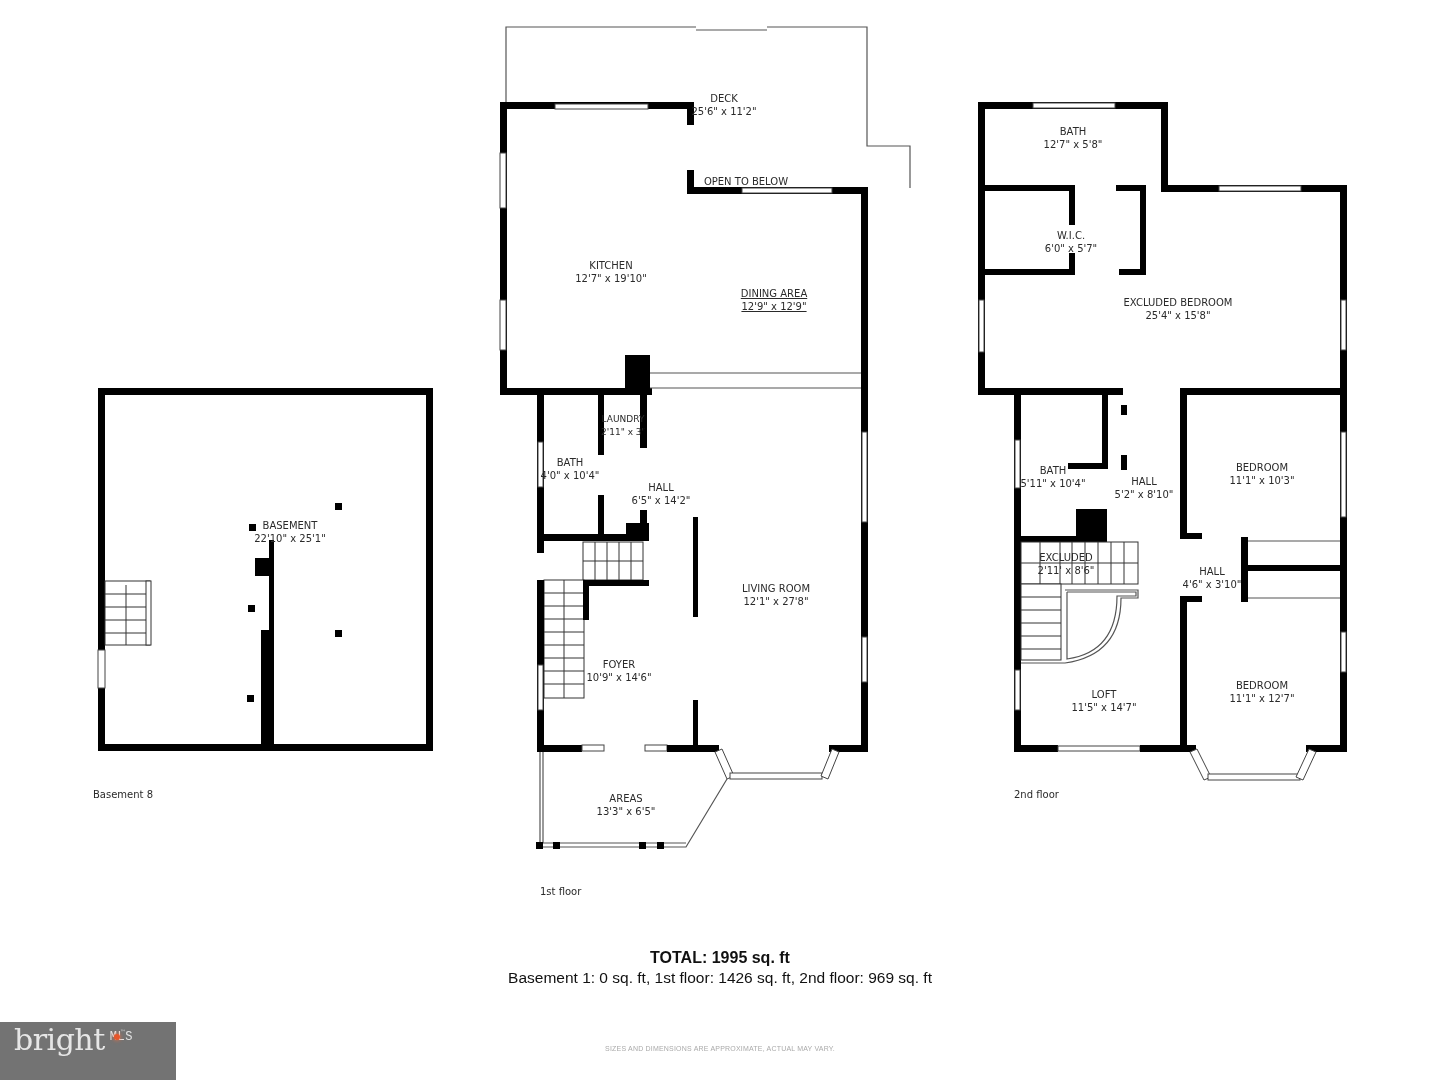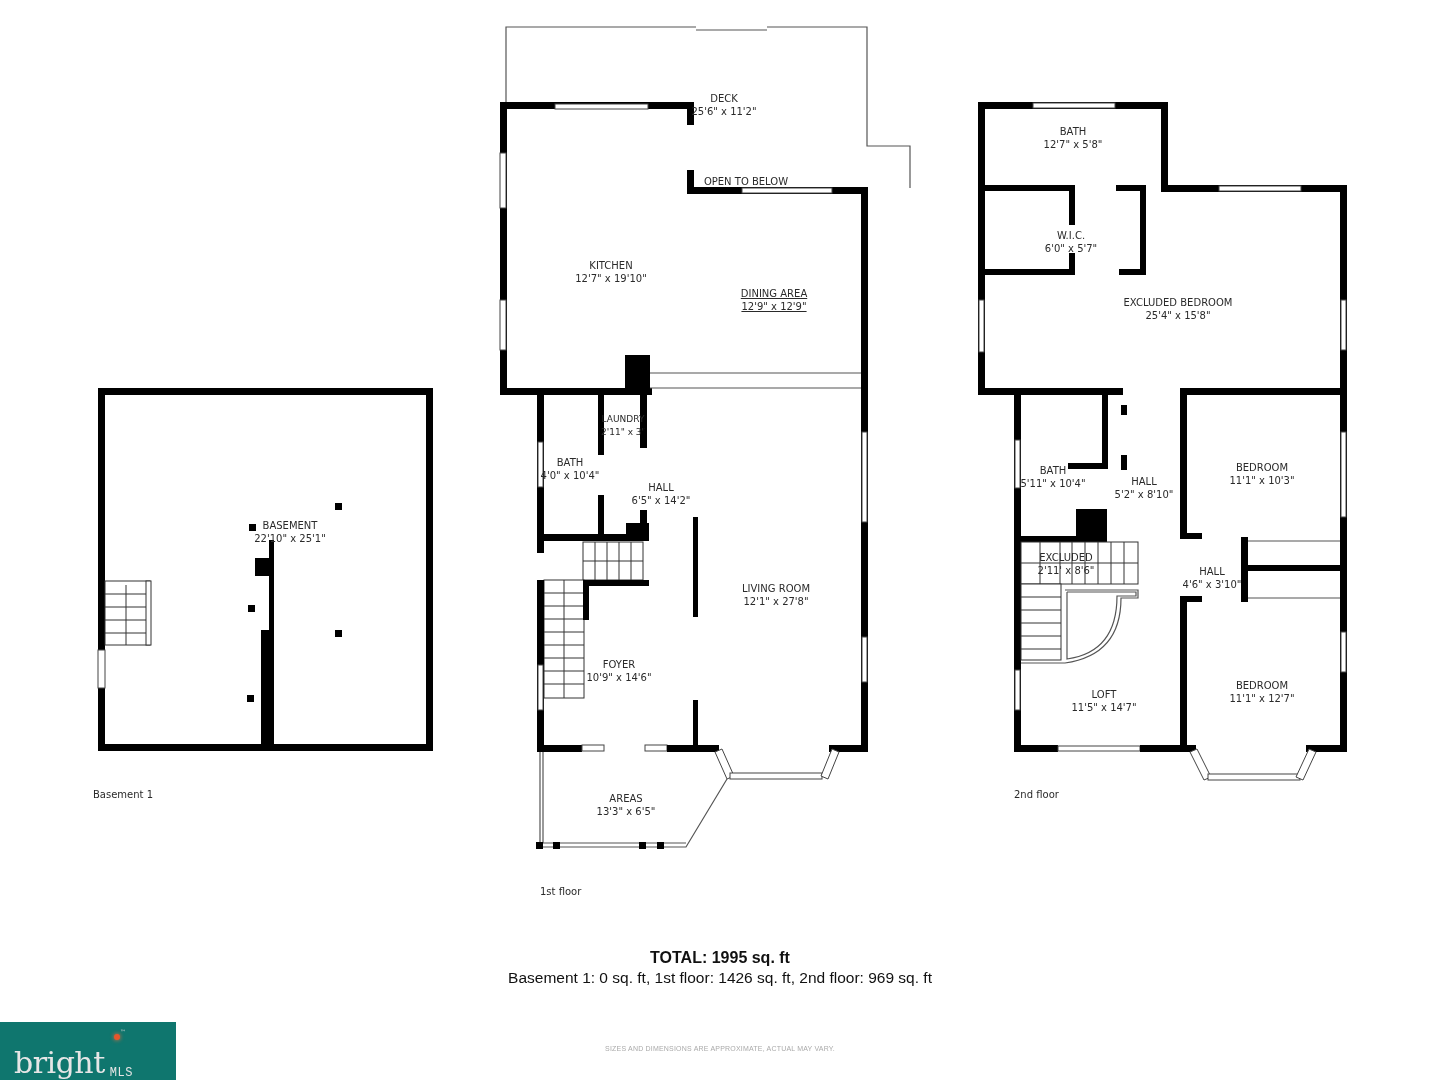--- a/index.html
+++ b/index.html
@@ -13,22 +13,22 @@
   .label { position: absolute; text-align: center; font-size: 10px; line-height: 13px;
            color: #2a2a2a; transform: translateX(-50%); white-space: nowrap; }
   .floor-label { position: absolute; font-size: 10px; color: #2a2a2a; white-space: nowrap; }
   .summary { position: absolute; left: 720px; transform: translateX(-50%); text-align: center;
              width: 900px; top: 947px; font-family: "Liberation Sans", sans-serif; }
   .summary .total { font-weight: bold; font-size: 16px; line-height: 21px; color: #111; }
   .summary .line { font-size: 15.5px; line-height: 19.5px; color: #111; }
   .disclaimer { position: absolute; left: 720px; transform: translateX(-50%); top: 1045px;
                 font-size: 7px; color: #aaa; letter-spacing: 0.2px; white-space: nowrap;
                 font-family: "Liberation Sans", sans-serif; }
-  .logo { position: absolute; left: 0; top: 1022px; width: 176px; height: 58px; background: #0f766e;
-          display: flex; align-items: flex-end; padding-left: 14px; box-sizing: border-box; }
+  .logo { position: absolute; left: 0; top: 1022px; width: 176px; height: 58px; background: #737373;
+          display: flex; align-items: flex-start; padding-left: 14px; box-sizing: border-box; }
   .logo .brand { font-family: "DejaVu Serif", serif; font-size: 30px; color: #e6e6e6; letter-spacing: -0.5px; }
   .logo .mls { font-family: Liberation Mono, monospace; font-size: 12px; color: #e6e6e6; margin-left: 5px; margin-top: 8px; letter-spacing: 0.5px; }
   .logo .spark { position: absolute; left: 114px; top: 12px; width: 6px; height: 6px; border-radius: 50%; background: #e6562b; box-shadow: 0 0 4px #ff6b3a; }
   .logo .tm { position: absolute; left: 120px; top: 6px; font-size: 6px; color: #ddd; }
 </style>
 </head>
 <body>
 
 <svg class="plan" viewBox="0 0 1440 1080">
 
@@ -203,21 +203,21 @@
     <polygon class="win" points="1190,752 1197,749 1211,777 1204,780"></polygon>
     <rect class="win" x="1208" y="774" width="92" height="6"></rect>
     <polygon class="win" points="1309,749 1316,752 1303,780 1296,777"></polygon>
   </g>
 </svg>
 
 <div class="label" style="left:290px; top:519px;">
   <div>BASEMENT</div>
   <div>22'10" x 25'1"</div>
 </div>
-<div class="floor-label" style="left:93px; top:789px;">Basement 1</div>
+<div class="floor-label" style="left:93px; top:789px;">Basement 8</div>
 
 <div class="label" style="left:724px; top:92px;">
   <div>DECK</div>
   <div>25'6" x 11'2"</div>
 </div>
 <div class="label" style="left:746px; top:175px;">
   <div>OPEN TO BELOW</div>
 </div>
 <div class="label" style="left:611px; top:259px;">
   <div>KITCHEN</div>

